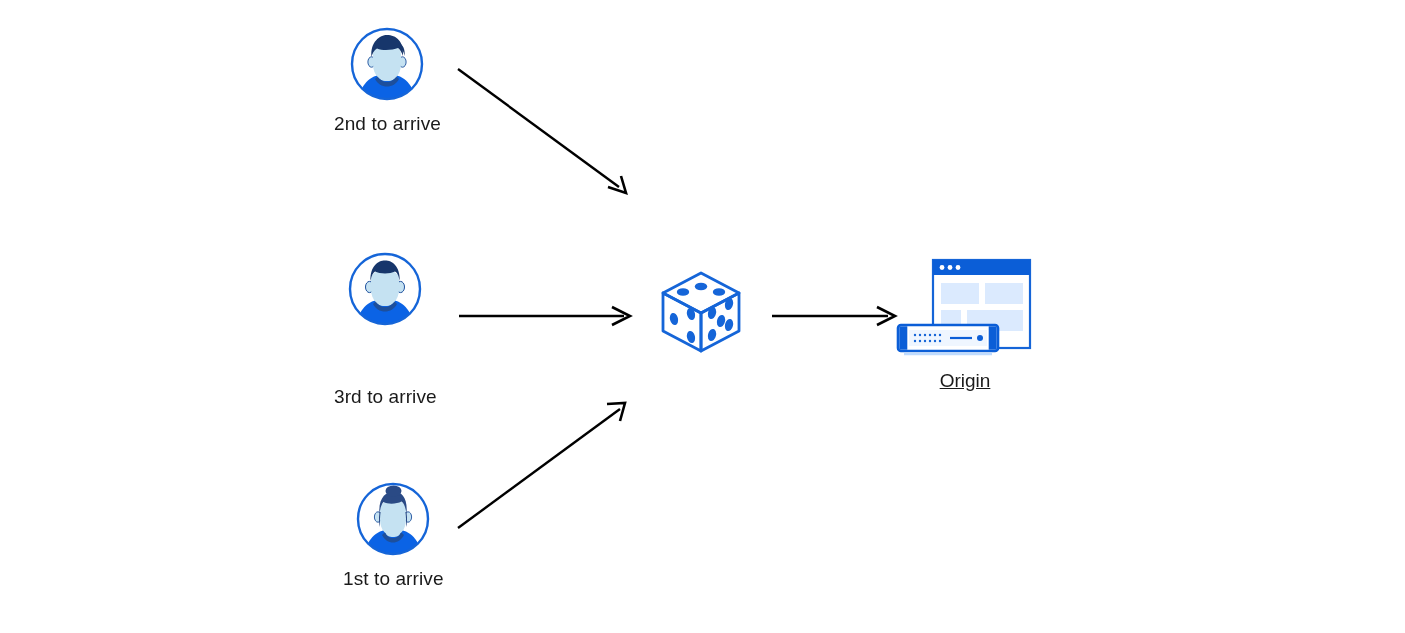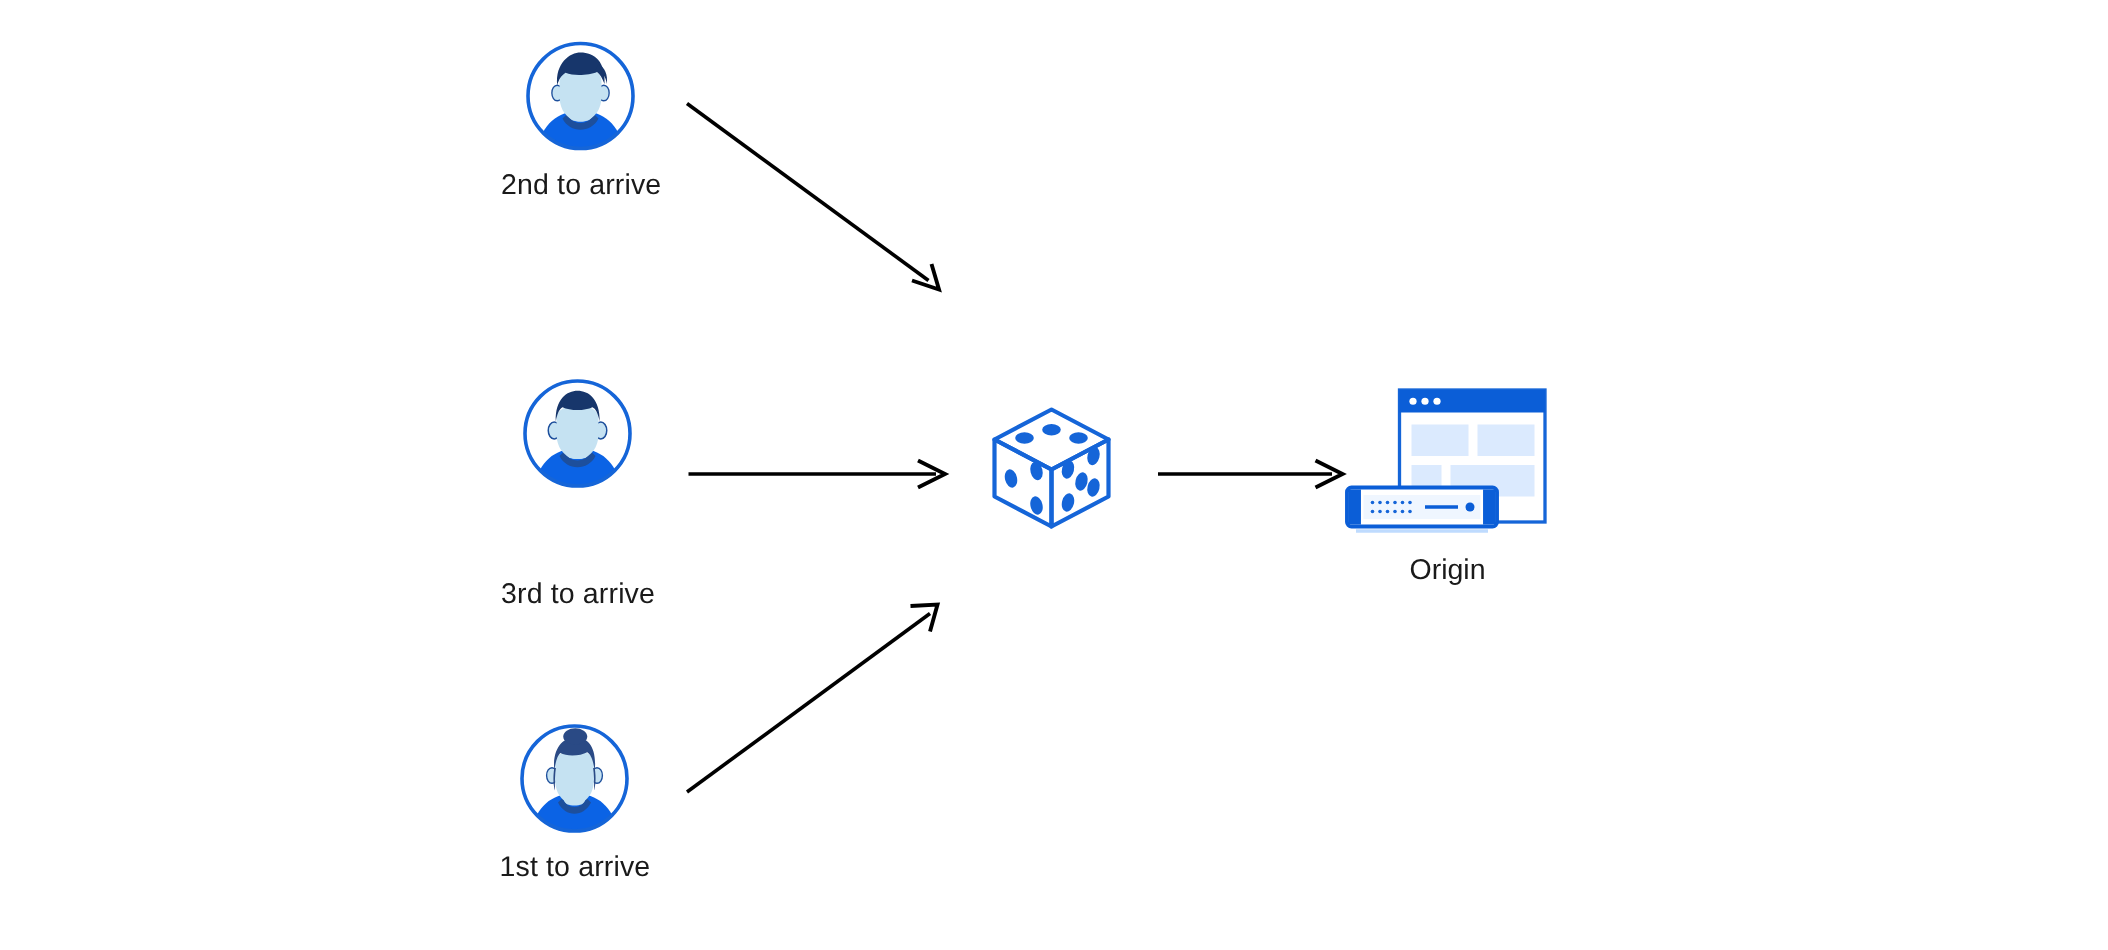--- a/index.html
+++ b/index.html
@@ -44,37 +44,38 @@
   .origin-wrap {
     width: 150px;
     height: 105px;
     position: relative;
   }
   .origin-label {
     margin-top: 10px;
     font-size: 19px;
     color: #1a1a1a;
     white-space: nowrap;
+    text-decoration: underline;
   }
   .dice-wrap {
     width: 92px;
     height: 92px;
   }
   #arrow-layer {
     position: absolute;
     left: 0;
     top: 0;
     width: 1405px;
     height: 633px;
     pointer-events: none;
   }
   
   #node-user-2 { left: 334px; top: 26px; }
   #node-user-3 { left: 334px; top: 251px; gap: 48px; }
-  #node-user-1 { left: 333px; top: 481px; }
+  #node-user-1 { left: 343px; top: 481px; }
   #node-dice   { left: 655px; top: 265px; }
   #node-origin { left: 890px; top: 255px; }
 </style>
 </head>
 <body>
 
 <div id="canvas">
 
   <svg id="arrow-layer" viewBox="0 0 1405 633" xmlns="http://www.w3.org/2000/svg">
 

